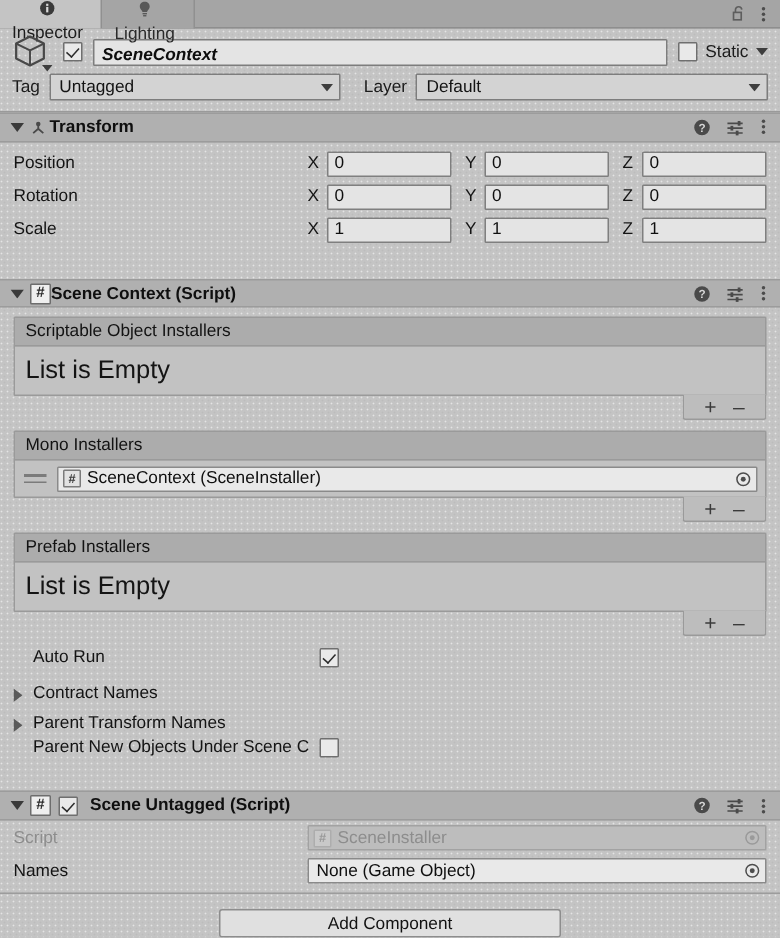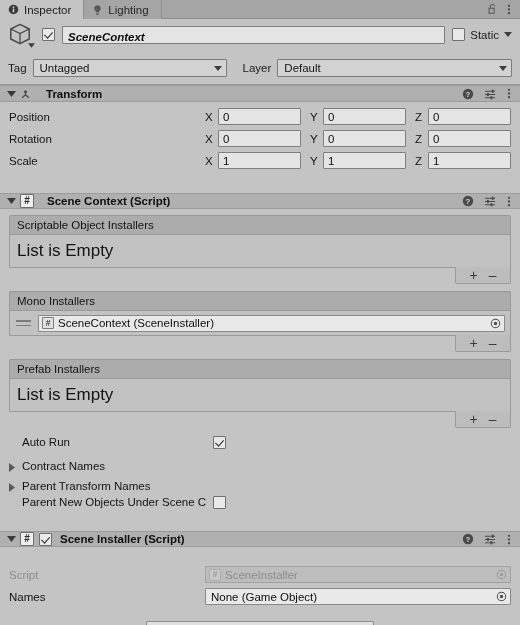--- a/index.html
+++ b/index.html
@@ -22,20 +22,21 @@
   .tabbar{
     height:19px; flex:0 0 19px; display:flex; align-items:stretch;
     background:#a5a5a5; border-bottom:1px solid #8e8e8e;
     position:relative;
   }
   .tab{
     display:flex; align-items:center; gap:5px;
     padding:0 12px 0 8px; height:19px; cursor:default;
     font-size:11.5px; color:#1c1c1c;
     border-right:1px solid #909090;
+    flex-direction:column;
   }
   .tab.active{ background:#c4c4c4; }
   .tab.inactive{ background:#a5a5a5; color:#2a2a2a; }
   .tabbar .spacer{ flex:1; }
   .tabtools{ display:flex; align-items:center; gap:9px; padding:0 9px 0 0; }
 
   
   .ico{ display:inline-block; flex:0 0 auto; }
   .ico svg{ display:block; }
 
@@ -58,36 +59,36 @@
     border:solid #2b2b2b; border-width:0 1.8px 1.8px 0; transform:rotate(42deg);
   }
   .namefield{
     flex:1; height:18px; background:#e4e4e4; border:1px solid #7d7d7d; border-radius:1px;
     display:flex; align-items:flex-end; padding:0 5px;
     font-weight:bold; font-size:11.5px; color:#0d0d0d;font-style:italic;
   }
   .staticwrap{ display:flex; align-items:center; gap:5px; }
   .staticwrap .lbl{ font-size:11.5px; }
 
-  .tagrow{ display:flex; align-items:center; gap:6px; margin-top:15px; height:18px; }
+  .tagrow{ display:flex; align-items:center; gap:6px; margin-top:5px; height:18px; }
   .tagrow .lbl{ font-size:11.5px; }
   .dropdown{
     height:18px; background:#d3d3d3; border:1px solid #7d7d7d; border-radius:1px;
     display:flex; align-items:center; justify-content:space-between;
     padding:0 4px 0 6px; font-size:11.5px; color:#131313;
   }
 
   
   .comp-head{
     height:20px; display:flex; align-items:center; gap:0px;
     background:#b0b0b0; border-top:1px solid #9c9c9c; border-bottom:1px solid #9c9c9c;
     padding:0 9px 0 4px;
   }
   .comp-head .foldout{ width:14px; display:flex; justify-content:center; }
-  .comp-head .title{ font-weight:bold; font-size:11.5px; margin-left:13px; flex:1; color:#0f0f0f; }
+  .comp-head .title{ font-weight:bold; font-size:11.5px; margin-left:0; flex:1; color:#0f0f0f; }
   .comp-head .tools{ display:flex; align-items:center; gap:10px; }
   .script-badge{
     width:14px; height:14px; background:#efefef; border:1px solid #6d6d6d; border-radius:1px;
     display:flex; align-items:center; justify-content:center;
     font-size:10px; font-weight:bold; color:#2a2a2a; line-height:1; margin-left:2px;
   }
   .comp-head .cb{ margin-left:5px; }
 
   .comp-body{ padding:5px 9px 7px 9px; }
 
@@ -499,21 +500,21 @@
   <div class="comp-head">
     <span class="foldout ico">
       <svg width="9" height="6" viewBox="0 0 9 6">
           <path d="M0 0h9L4.5 6z" fill="#3a3a3a"></path>
         </svg>
     </span>
     <span class="script-badge">
         <span>#</span>
       </span>
     <span class="cb checked"></span>
-    <span class="title" style="margin-left:8px">Scene Installer (Script)</span>
+    <span class="title" style="margin-left:8px">Scene Untagged (Script)</span>
     <span class="tools">
       <span class="ico">
         <svg width="12" height="12" viewBox="0 0 13 13">
             <circle cx="6.5" cy="6.5" r="5.6" fill="#4a4a4a"></circle>
             <text x="6.5" y="9.6" font-size="8.5" font-family="Liberation Sans, sans-serif" font-weight="bold" fill="#d6d6d6" text-anchor="middle">?</text>
           </svg>
       </span>
       <span class="ico">
         <svg width="13" height="12" viewBox="0 0 14 13">
           <path d="M1 3.5h11M1 7h11M1 10.5h11" stroke="#4a4a4a" stroke-width="1.2"></path>
@@ -525,21 +526,21 @@
       <span class="ico">
         <svg width="4" height="13" viewBox="0 0 4 14">
             <circle cx="2" cy="3" r="1.25" fill="#4c4c4c"></circle>
             <circle cx="2" cy="7" r="1.25" fill="#4c4c4c"></circle>
             <circle cx="2" cy="11" r="1.25" fill="#4c4c4c"></circle>
           </svg>
       </span>
     </span>
   </div>
 
-  <div class="comp-body" style="padding-top:18px;padding-bottom:5px">
+  <div class="comp-body" style="padding-top:2px;padding-bottom:5px">
     <div class="prow">
       <span class="plabel" style="color:#8d8d8d">Script</span>
       <span class="objfield disabled">
         <span class="mini-badge">
             <span>#</span>
           </span>
         <span class="txt">SceneInstaller</span>
         <span class="ico">
           <svg width="11" height="11" viewBox="0 0 12 12">
               <circle cx="6" cy="6" r="4.6" fill="none" stroke="#9a9a9a" stroke-width="1.1"></circle>

